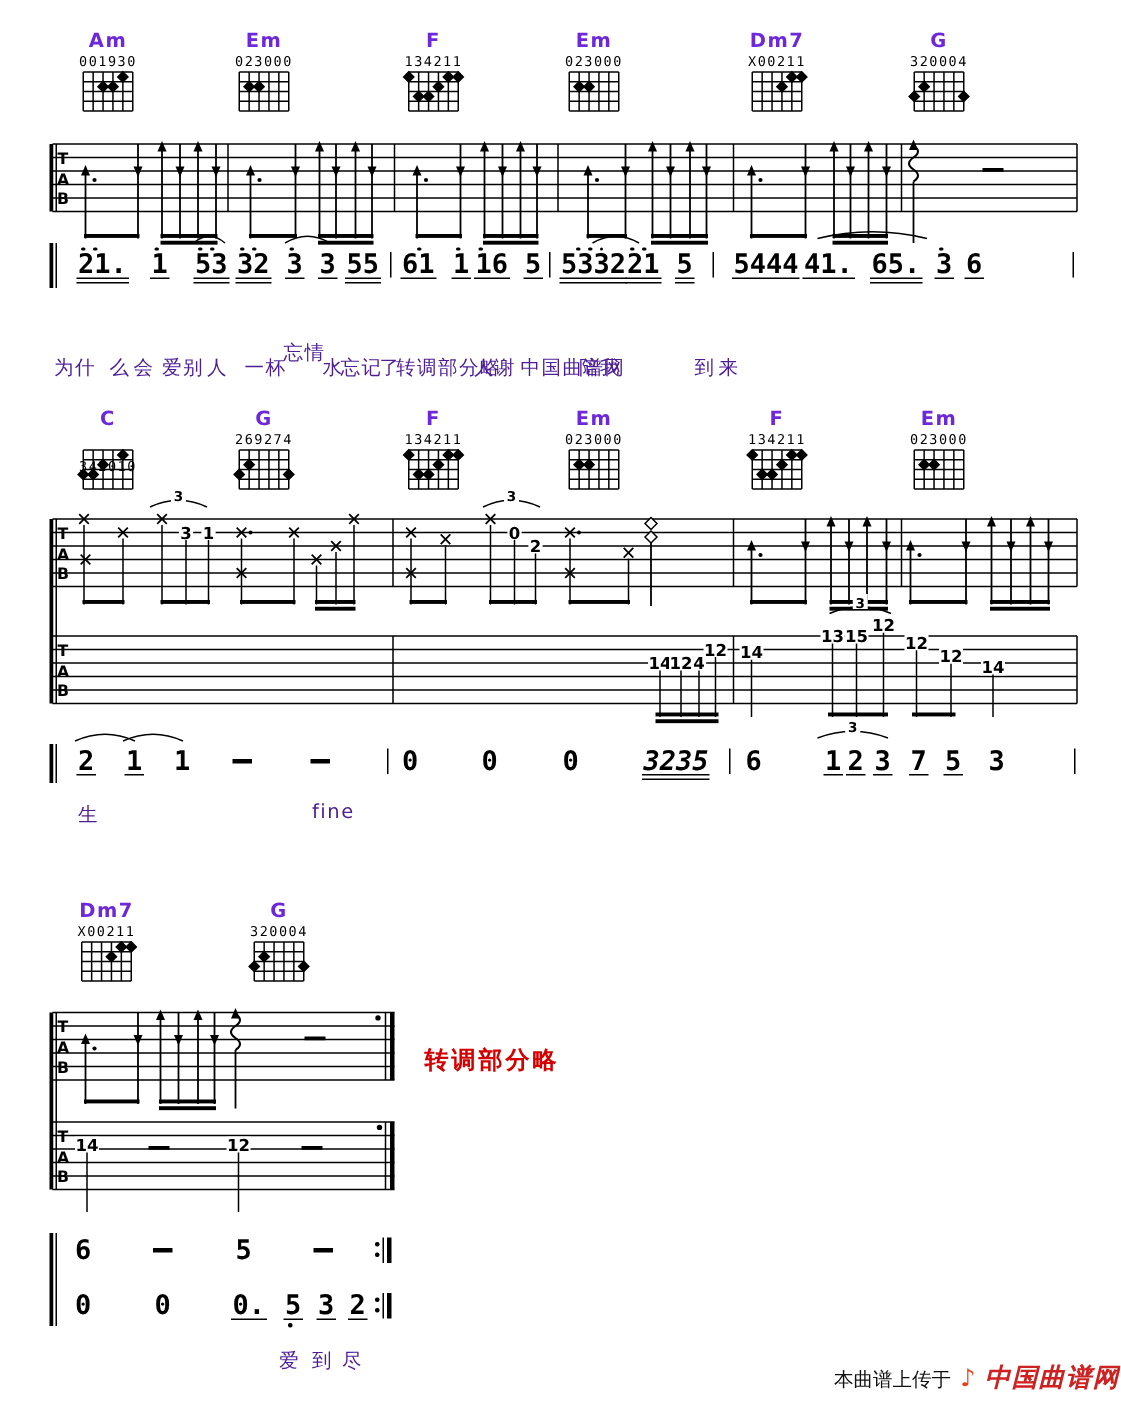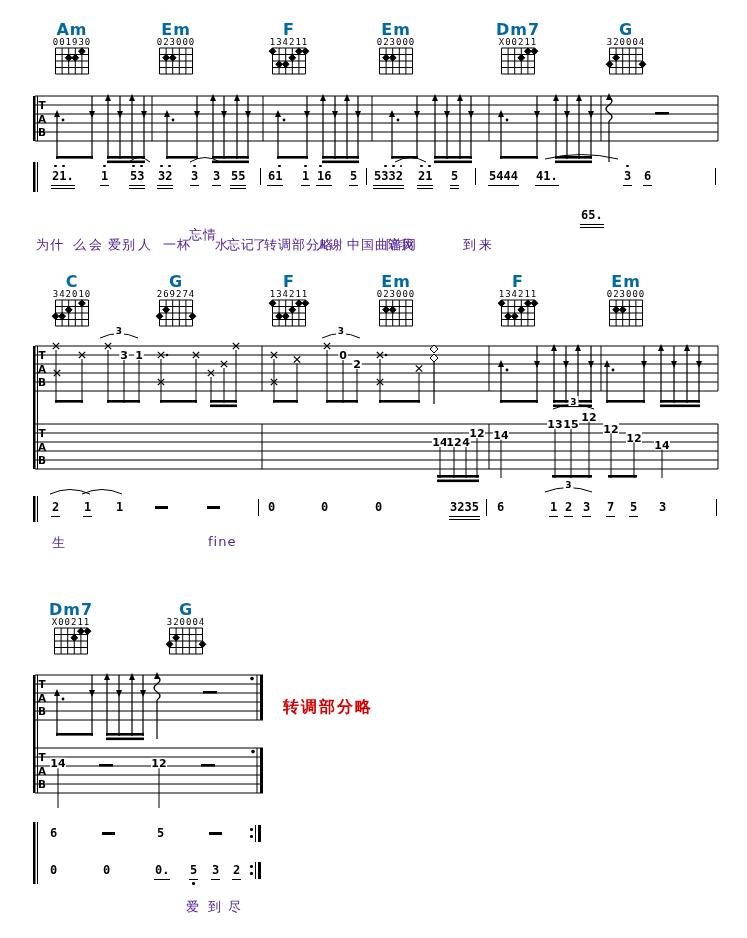--- a/index.html
+++ b/index.html
@@ -1,23 +1,23 @@
 <!DOCTYPE html>
 <html><head>
 <meta charset="utf-8">
 <style>
   html,body{margin:0;padding:0;background:#fff}
   .page{position:relative;width:747px;height:938px;background:#ffffff;
         font-family:"DejaVu Sans",sans-serif;overflow:hidden}
   #score-svg{position:absolute;left:0;top:0}
   #overlay div{position:absolute}
-  .cname{font-weight:bold;font-size:16px;transform:translateX(-50%);letter-spacing:1px;color:#0369a1}
+  .cname{font-weight:bold;font-size:13px;transform:translateX(-50%);letter-spacing:1px;color:#6d28d9}
   .cfing{font-family:"DejaVu Sans Mono",monospace;font-size:9px;transform:translateX(-50%);
          letter-spacing:1px;color:#000}
-  .jt{font-family:"DejaVu Sans Mono",monospace;font-weight:bold;font-size:12px;line-height:15px;
+  .jt{font-family:"DejaVu Sans Mono",monospace;font-weight:bold;font-size:18px;line-height:15px;
       color:#000;white-space:pre}
   .jbar{background:#000}
   .lyr{font-size:13px;color:#4c1d95;white-space:pre;letter-spacing:1px}
   .annotation{position:absolute;left:283px;top:697px;color:#d40000;font-weight:bold;
               font-size:16px;letter-spacing:2px}
   .footer{position:absolute;left:556px;top:907px;font-size:13px;white-space:nowrap;color:#111}
   .logo{color:#e8401c;font-weight:bold;font-size:16px;margin:0 2px}
   .site{color:#cc2222;font-weight:bold;font-style:italic;font-size:17px;letter-spacing:1px}
 </style>
 </head>
@@ -634,21 +634,21 @@
       <div class="cfing" style="left: 176px; top: 37px;">023000</div>
       <div class="cname" style="left: 289px; top: 20px;">F</div>
       <div class="cfing" style="left: 289px; top: 37px;">134211</div>
       <div class="cname" style="left: 396px; top: 20px;">Em</div>
       <div class="cfing" style="left: 396px; top: 37px;">023000</div>
       <div class="cname" style="left: 518px; top: 20px;">Dm7</div>
       <div class="cfing" style="left: 518px; top: 37px;">X00211</div>
       <div class="cname" style="left: 626px; top: 20px;">G</div>
       <div class="cfing" style="left: 626px; top: 37px;">320004</div>
       <div class="cname" style="left: 72px; top: 272px;">C</div>
-      <div class="cfing" style="left: 72px; top: 289px;">342010</div>
+      <div class="cfing" style="left: 72px; top: 307px;">342010</div>
       <div class="cname" style="left: 176px; top: 272px;">G</div>
       <div class="cfing" style="left: 176px; top: 289px;">269274</div>
       <div class="cname" style="left: 289px; top: 272px;">F</div>
       <div class="cfing" style="left: 289px; top: 289px;">134211</div>
       <div class="cname" style="left: 396px; top: 272px;">Em</div>
       <div class="cfing" style="left: 396px; top: 289px;">023000</div>
       <div class="cname" style="left: 518px; top: 272px;">F</div>
       <div class="cfing" style="left: 518px; top: 289px;">134211</div>
       <div class="cname" style="left: 626px; top: 272px;">Em</div>
       <div class="cfing" style="left: 626px; top: 289px;">023000</div>
@@ -668,34 +668,34 @@
       <div class="jt" style="left: 302px; top: 169px;">1<div style="position: absolute; left: -1px; right: -1px; bottom: -2px; height: 1.3px; background: rgb(0, 0, 0);"></div><div style="position: absolute; top: -4.5px; left: 2.4px; width: 2.6px; height: 2.6px; background: rgb(0, 0, 0); border-radius: 50%;"></div></div>
       <div class="jt" style="left: 317px; top: 169px;">16<div style="position: absolute; left: -1px; right: -1px; bottom: -2px; height: 1.3px; background: rgb(0, 0, 0);"></div><div style="position: absolute; top: -4.5px; left: 2.4px; width: 2.6px; height: 2.6px; background: rgb(0, 0, 0); border-radius: 50%;"></div></div>
       <div class="jt" style="left: 350px; top: 169px;">5<div style="position: absolute; left: -1px; right: -1px; bottom: -2px; height: 1.3px; background: rgb(0, 0, 0);"></div></div>
       <div class="jbar" style="left: 366px; top: 168px; width: 1.3px; height: 17px;"></div>
       <div class="jt" style="left: 374px; top: 169px;">5332<div style="position: absolute; left: -1px; right: -1px; bottom: -2px; height: 1.3px; background: rgb(0, 0, 0);"></div><div style="position: absolute; left: -1px; right: -1px; bottom: -5.2px; height: 1.3px; background: rgb(0, 0, 0);"></div><div style="position: absolute; top: -4.5px; left: 10.23px; width: 2.6px; height: 2.6px; background: rgb(0, 0, 0); border-radius: 50%;"></div><div style="position: absolute; top: -4.5px; left: 18.06px; width: 2.6px; height: 2.6px; background: rgb(0, 0, 0); border-radius: 50%;"></div><div style="position: absolute; top: -4.5px; left: 25.89px; width: 2.6px; height: 2.6px; background: rgb(0, 0, 0); border-radius: 50%;"></div></div>
       <div class="jt" style="left: 418px; top: 169px;">21<div style="position: absolute; left: -1px; right: -1px; bottom: -2px; height: 1.3px; background: rgb(0, 0, 0);"></div><div style="position: absolute; left: -1px; right: -1px; bottom: -5.2px; height: 1.3px; background: rgb(0, 0, 0);"></div><div style="position: absolute; top: -4.5px; left: 2.4px; width: 2.6px; height: 2.6px; background: rgb(0, 0, 0); border-radius: 50%;"></div><div style="position: absolute; top: -4.5px; left: 10.23px; width: 2.6px; height: 2.6px; background: rgb(0, 0, 0); border-radius: 50%;"></div></div>
       <div class="jt" style="left: 451px; top: 169px;">5<div style="position: absolute; left: -1px; right: -1px; bottom: -2px; height: 1.3px; background: rgb(0, 0, 0);"></div><div style="position: absolute; left: -1px; right: -1px; bottom: -5.2px; height: 1.3px; background: rgb(0, 0, 0);"></div></div>
       <div class="jbar" style="left: 475px; top: 168px; width: 1.3px; height: 17px;"></div>
       <div class="jt" style="left: 489px; top: 169px;">5444<div style="position: absolute; left: -1px; right: -1px; bottom: -2px; height: 1.3px; background: rgb(0, 0, 0);"></div></div>
       <div class="jt" style="left: 536px; top: 169px;">41.<div style="position: absolute; left: -1px; right: -1px; bottom: -2px; height: 1.3px; background: rgb(0, 0, 0);"></div></div>
-      <div class="jt" style="left: 581px; top: 169px; margin-top: 39px;">65.<div style="position: absolute; left: -1px; right: -1px; bottom: -2px; height: 1.3px; background: rgb(0, 0, 0);"></div><div style="position: absolute; left: -1px; right: -1px; bottom: -5.2px; height: 1.3px; background: rgb(0, 0, 0);"></div></div>
+      <div class="jt" style="left: 581px; top: 169px;">65.<div style="position: absolute; left: -1px; right: -1px; bottom: -2px; height: 1.3px; background: rgb(0, 0, 0);"></div><div style="position: absolute; left: -1px; right: -1px; bottom: -5.2px; height: 1.3px; background: rgb(0, 0, 0);"></div></div>
       <div class="jt" style="left: 624px; top: 169px;">3<div style="position: absolute; left: -1px; right: -1px; bottom: -2px; height: 1.3px; background: rgb(0, 0, 0);"></div><div style="position: absolute; top: -4.5px; left: 2.4px; width: 2.6px; height: 2.6px; background: rgb(0, 0, 0); border-radius: 50%;"></div></div>
       <div class="jt" style="left: 644px; top: 169px;">6<div style="position: absolute; left: -1px; right: -1px; bottom: -2px; height: 1.3px; background: rgb(0, 0, 0);"></div></div>
       <div class="jbar" style="left: 715px; top: 168px; width: 1.3px; height: 17px;"></div>
       <div class="jt" style="left: 52px; top: 500px;">2<div style="position: absolute; left: -1px; right: -1px; bottom: -2px; height: 1.3px; background: rgb(0, 0, 0);"></div></div>
       <div class="jt" style="left: 84px; top: 500px;">1<div style="position: absolute; left: -1px; right: -1px; bottom: -2px; height: 1.3px; background: rgb(0, 0, 0);"></div></div>
       <div class="jt" style="left: 116px; top: 500px;">1</div>
       <div class="jbar" style="left: 155px; top: 506px; width: 13px; height: 2.5px;"></div>
       <div class="jbar" style="left: 207px; top: 506px; width: 13px; height: 2.5px;"></div>
       <div class="jbar" style="left: 258px; top: 499px; width: 1.3px; height: 17px;"></div>
       <div class="jt" style="left: 268px; top: 500px;">0</div>
       <div class="jt" style="left: 321px; top: 500px;">0</div>
       <div class="jt" style="left: 375px; top: 500px;">0</div>
-      <div class="jt" style="left: 450px; top: 500px;">3235<div style="position: absolute; left: -1px; right: -1px; bottom: -2px; height: 1.3px; background: rgb(0, 0, 0);"></div><div style="position: absolute; left: -1px; right: -1px; bottom: -5.2px; height: 1.3px; background: rgb(0, 0, 0);"></div></div>
+      <div class="jt" style="left: 429px; top: 500px; font-style: italic;">3235<div style="position: absolute; left: -1px; right: -1px; bottom: -2px; height: 1.3px; background: rgb(0, 0, 0);"></div><div style="position: absolute; left: -1px; right: -1px; bottom: -5.2px; height: 1.3px; background: rgb(0, 0, 0);"></div></div>
       <div class="jbar" style="left: 486px; top: 499px; width: 1.3px; height: 17px;"></div>
       <div class="jt" style="left: 497px; top: 500px;">6</div>
       <div class="jt" style="left: 550px; top: 500px;">1<div style="position: absolute; left: -1px; right: -1px; bottom: -2px; height: 1.3px; background: rgb(0, 0, 0);"></div></div>
       <div class="jt" style="left: 565px; top: 500px;">2<div style="position: absolute; left: -1px; right: -1px; bottom: -2px; height: 1.3px; background: rgb(0, 0, 0);"></div></div>
       <div class="jt" style="left: 583px; top: 500px;">3<div style="position: absolute; left: -1px; right: -1px; bottom: -2px; height: 1.3px; background: rgb(0, 0, 0);"></div></div>
       <div class="jt" style="left: 607px; top: 500px;">7<div style="position: absolute; left: -1px; right: -1px; bottom: -2px; height: 1.3px; background: rgb(0, 0, 0);"></div></div>
       <div class="jt" style="left: 630px; top: 500px;">5<div style="position: absolute; left: -1px; right: -1px; bottom: -2px; height: 1.3px; background: rgb(0, 0, 0);"></div></div>
       <div class="jt" style="left: 659px; top: 500px;">3</div>
       <div class="jbar" style="left: 716px; top: 499px; width: 1.3px; height: 17px;"></div>
       <div class="jt" style="left: 50px; top: 826px;">6</div>
@@ -737,13 +737,18 @@
       <div class="lyr" style="left: 386px; top: 236px;">陪我</div>
       <div class="lyr" style="left: 463px; top: 236px;">到</div>
       <div class="lyr" style="left: 479px; top: 236px;">来</div>
       <div class="lyr" style="left: 52px; top: 534px;">生</div>
       <div class="lyr" style="left: 208px; top: 534px;">fine</div>
       <div class="lyr" style="left: 186px; top: 898px;">爱</div>
       <div class="lyr" style="left: 208px; top: 898px;">到</div>
       <div class="lyr" style="left: 228px; top: 898px;">尽</div>
     </div>
   <div class="annotation">转调部分略</div>
+  <div class="footer">
+    <span>本曲谱上传于</span>
+    <span class="logo">♪</span>
+    <span class="site">中国曲谱网</span>
+  </div>
 </div>
 
 </body></html>

